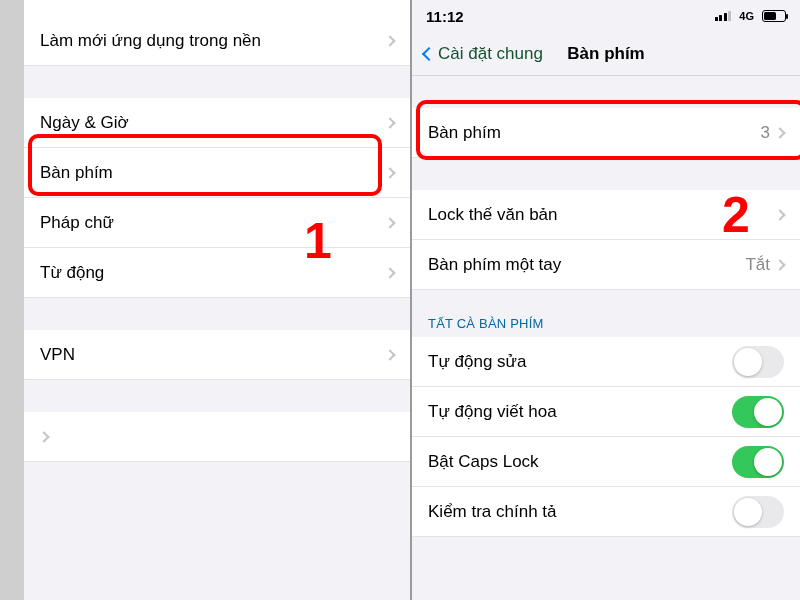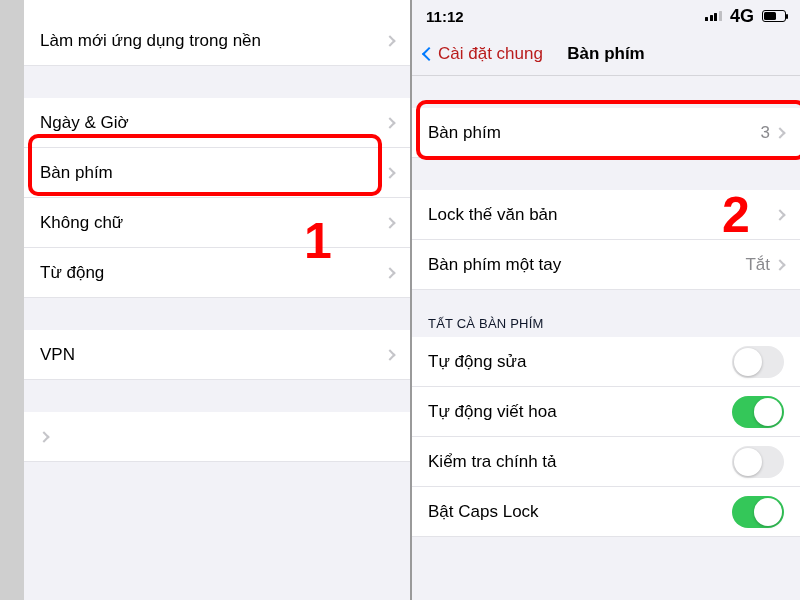--- a/index.html
+++ b/index.html
@@ -15,48 +15,48 @@
   .row .label { flex: 1; }
   .row .value { color: #8a8a8e; margin-right: 6px; font-size: 17px; white-space: nowrap; }
   .row.noborder { border-bottom: none; }
   .gap { height: 32px; }
   .gap-sm { height: 18px; }
   .chevron {
     width: 8px; height: 8px; border-right: 2px solid #c5c5c9; border-top: 2px solid #c5c5c9;
     transform: rotate(45deg);
   }
   .section-header {
-    font-size: 13px; color: #0f172a; text-transform: uppercase;
+    font-size: 13px; color: #0369a1; text-transform: uppercase;
     padding: 8px 16px 6px; letter-spacing: .2px;
   }
   
   .hl { position: absolute; border: 4px solid #ff0000; border-radius: 10px; pointer-events: none; z-index: 50; }
   .step-num {
     position: absolute; color: #ff0000; font-weight: 800; font-size: 50px;
     font-family: Arial, sans-serif; z-index: 60; pointer-events: none;
   }
   
   .status { height: 32px; display: flex; align-items: center; padding: 0 14px; font-size: 15px; font-weight: 600; color:#000; }
   .status .time { flex: 1; }
-  .status .net { font-size: 18px; font-weight: 700; margin: 15px 4px; }
+  .status .net { font-size: 11px; font-weight: 700; margin: 15px 4px; }
   .sigbars { display: inline-flex; align-items: flex-end; gap: 1.5px; margin-right: 4px; }
   .sigbars i { width: 3px; background: #000; display: block; border-radius: .5px; }
   .sigbars i:nth-child(1){height:4px}
   .sigbars i:nth-child(2){height:6px}
   .sigbars i:nth-child(3){height:8px}
   .sigbars i:nth-child(4){height:10px; background:#bfbfc3}
   .batt {
     width: 24px; height: 12px; border: 1.3px solid #000; border-radius: 3px;
     position: relative; margin-left: 4px;
   }
   .batt::after { content:""; position:absolute; right:-3px; top:3px; width:2px; height:5px; background:#000; border-radius:1px; }
   .batt > i { position:absolute; left:1px; top:1px; bottom:1px; width:12px; background:#000; border-radius:1.5px; }
   
   .navbar { height: 44px; display:flex; align-items:center; padding: 0 8px; border-bottom: 1px solid #d5d5da; }
-  .navbar .back { display:flex; align-items:center; color:#b91c1c; font-size:17px; }
+  .navbar .back { display:flex; align-items:center; color:#14532d; font-size:17px; }
   .navbar .back .bchev {
     width: 10px; height: 10px; border-left: 2px solid #007aff; border-bottom: 2px solid #007aff;
     transform: rotate(45deg); margin: 0 4px 0 4px;
   }
   .navbar .title { font-size: 17px; font-weight: 600; color:#000; position:absolute; left:50%; transform:translateX(-50%); }
   
   .switch {
     width: 52px; height: 32px; border-radius: 16px; background:#e9e9eb; position:relative;
     transition:.2s;
   }
@@ -87,21 +87,21 @@
 
   <div class="row">
     <span class="label">Ngày &amp; Giờ</span>
     <span class="chevron"></span>
   </div>
   <div class="row">
     <span class="label">Bàn phím</span>
     <span class="chevron"></span>
   </div>
   <div class="row">
-    <span class="label">Không chữ</span>
+    <span class="label">Pháp chữ</span>
     <span class="chevron"></span>
   </div>
   <div class="row">
     <span class="label">Từ động</span>
     <span class="chevron"></span>
   </div>
 
   <div class="gap"></div>
 
   <div class="row">
@@ -168,23 +168,23 @@
 
   <div class="row">
     <span class="label">Tự động sửa</span>
     <span class="switch"></span>
   </div>
   <div class="row">
     <span class="label">Tự động viết hoa</span>
     <span class="switch on"></span>
   </div>
   <div class="row">
+    <span class="label">Bật Caps Lock</span>
+    <span class="switch on"></span>
+  </div>
+  <div class="row">
     <span class="label">Kiểm tra chính tả</span>
     <span class="switch"></span>
-  </div>
-  <div class="row">
-    <span class="label">Bật Caps Lock</span>
-    <span class="switch on"></span>
   </div>
 
   <div class="hl" style="left:4px; top:100px; width:390px; height:60px;"></div>
   <div class="step-num" style="left:310px; top:186px;">2</div>
 </div>
 
 </body></html>

